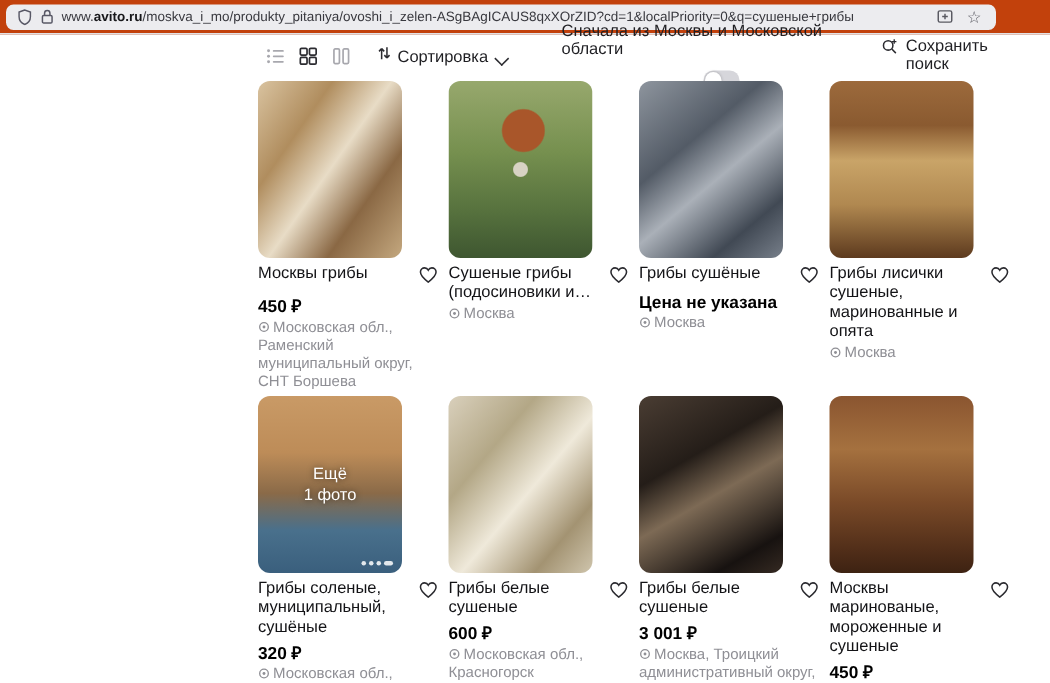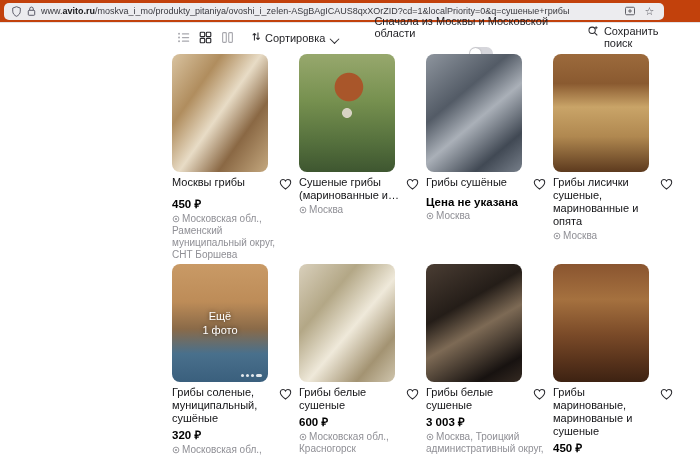--- a/index.html
+++ b/index.html
@@ -144,21 +144,21 @@
     <div class="card-price">450 ₽</div>
     <div class="card-loc"><svg class="pin" width="8" height="8" viewBox="0 0 10 10">
           <circle cx="5" cy="5" r="3.6" fill="none" stroke="#8f8f95" stroke-width="1.1"></circle>
           <circle cx="5" cy="5" r="1.2" fill="#8f8f95"></circle>
         </svg><span>Московская обл., Раменский муниципальный округ, СНТ Боршева</span></div>
   </article>
 
   <article class="card">
     <div class="card-img" style="background: radial-gradient(circle at 52% 28%, rgb(169, 86, 42) 0px, rgb(169, 86, 42) 14%, rgba(0, 0, 0, 0) 15%), radial-gradient(circle, rgb(216, 211, 196) 0px, rgb(216, 211, 196) 6%, rgba(0, 0, 0, 0) 7%), linear-gradient(rgb(151, 168, 109) 0%, rgb(118, 144, 79) 40%, rgb(85, 112, 61) 75%, rgb(62, 86, 48) 100%);"></div>
     <div class="card-head">
-      <h3 class="card-title">Сушеные грибы (маринованные и…</h3>
+      <h3 class="card-title">Сушеные грибы (подосиновики и…</h3>
       <span class="fav"><svg width="13" height="12" viewBox="0 0 16 15">
             <path d="M8 13.8C4.2 11 1.5 8.4 1.5 5.5 1.5 3.4 3.1 2 5 2c1.3 0 2.4.7 3 1.8C8.6 2.7 9.7 2 11 2c1.9 0 3.5 1.4 3.5 3.5 0 2.9-2.7 5.5-6.5 8.3Z" fill="none" stroke="#2b2b30" stroke-width="1.3"></path>
           </svg></span>
     </div>
     <div class="card-loc"><svg class="pin" width="8" height="8" viewBox="0 0 10 10">
           <circle cx="5" cy="5" r="3.6" fill="none" stroke="#8f8f95" stroke-width="1.1"></circle>
           <circle cx="5" cy="5" r="1.2" fill="#8f8f95"></circle>
         </svg><span>Москва</span></div>
   </article>
 
@@ -233,31 +233,31 @@
   </article>
 
   <article class="card">
     <div class="card-img" style="background: linear-gradient(150deg, rgb(74, 61, 51) 0%, rgb(36, 29, 24) 35%, rgb(125, 106, 85) 55%, rgb(23, 18, 16) 85%, rgb(53, 42, 34) 100%);"></div>
     <div class="card-head">
       <h3 class="card-title">Грибы белые сушеные</h3>
       <span class="fav"><svg width="13" height="12" viewBox="0 0 16 15">
             <path d="M8 13.8C4.2 11 1.5 8.4 1.5 5.5 1.5 3.4 3.1 2 5 2c1.3 0 2.4.7 3 1.8C8.6 2.7 9.7 2 11 2c1.9 0 3.5 1.4 3.5 3.5 0 2.9-2.7 5.5-6.5 8.3Z" fill="none" stroke="#2b2b30" stroke-width="1.3"></path>
           </svg></span>
     </div>
-    <div class="card-price">3 003 ₽</div>
+    <div class="card-price">3 001 ₽</div>
     <div class="card-loc"><svg class="pin" width="8" height="8" viewBox="0 0 10 10">
           <circle cx="5" cy="5" r="3.6" fill="none" stroke="#8f8f95" stroke-width="1.1"></circle>
           <circle cx="5" cy="5" r="1.2" fill="#8f8f95"></circle>
         </svg><span>Москва, Троицкий административный округ, поселение Первомайское, СНТ Верховье</span></div>
   </article>
 
   <article class="card">
     <div class="card-img" style="background: linear-gradient(rgb(138, 85, 48) 0%, rgb(165, 113, 63) 30%, rgb(122, 74, 40) 60%, rgb(84, 48, 26) 85%, rgb(61, 34, 18) 100%);"></div>
     <div class="card-head">
-      <h3 class="card-title">Грибы маринованые, маринованые и сушеные</h3>
+      <h3 class="card-title">Москвы маринованые, мороженные и сушеные</h3>
       <span class="fav"><svg width="13" height="12" viewBox="0 0 16 15">
             <path d="M8 13.8C4.2 11 1.5 8.4 1.5 5.5 1.5 3.4 3.1 2 5 2c1.3 0 2.4.7 3 1.8C8.6 2.7 9.7 2 11 2c1.9 0 3.5 1.4 3.5 3.5 0 2.9-2.7 5.5-6.5 8.3Z" fill="none" stroke="#2b2b30" stroke-width="1.3"></path>
           </svg></span>
     </div>
     <div class="card-price">450 ₽</div>
 
   </article>
 
 </div>
 

